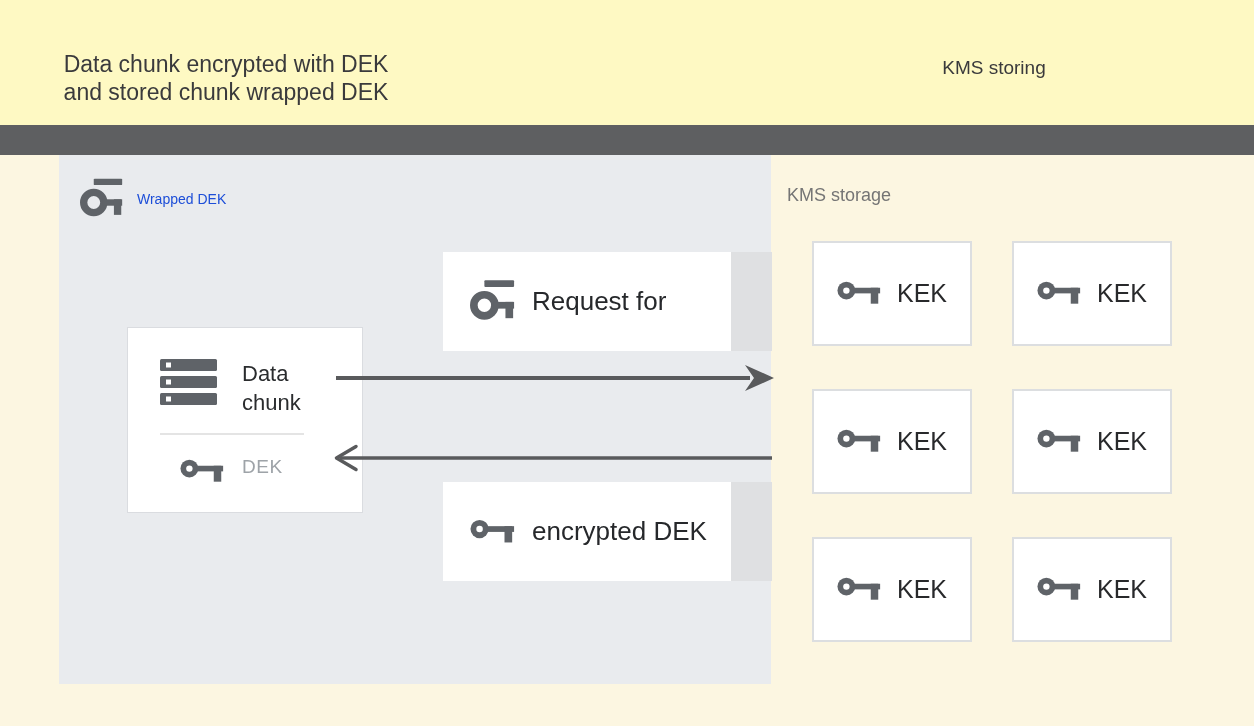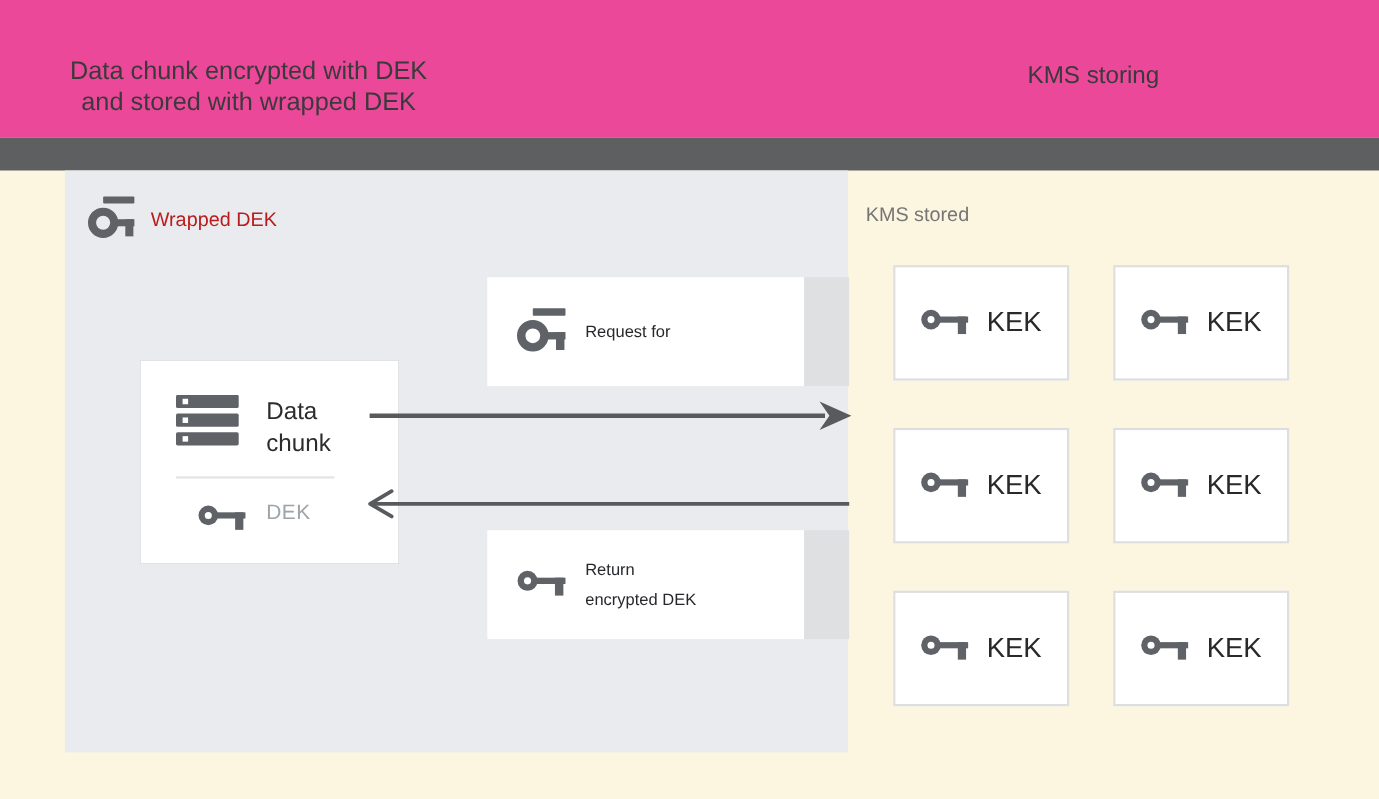--- a/index.html
+++ b/index.html
@@ -5,69 +5,69 @@
   html,body{margin:0;padding:0;background:#FCF6E1;}
   .stage{
     position:relative;width:1254px;height:726px;overflow:hidden;
     background:#FCF6E1;
     font-family:"Liberation Sans",sans-serif;
     -webkit-font-smoothing:antialiased;
   }
   .abs{position:absolute;}
 
   
-  .header{left:0;top:0;width:1254px;height:125px;background:#ec4899;}
+  .header{left:0;top:0;width:1254px;height:125px;background:#fef9c3;}
   .caption{position:absolute;text-align:center;color:#3A3A3C;font-weight:500;}
   .caption-left{left:58px;top:50px;width:336px;font-size:23px;line-height:28px;}
-  .caption-right{left:878px;top:54px;width:232px;font-size:22px;line-height:28px;}
+  .caption-right{left:878px;top:54px;width:232px;font-size:19px;line-height:28px;}
   .graybar{left:0;top:125px;width:1254px;height:30px;background:#5E5F61;}
 
   
   .panel{left:59px;top:155px;width:712px;height:529px;background:#E9EBEE;}
   .panel-label{left:80px;top:176px;display:flex;align-items:center;gap:13px;
-    color:#b91c1c;font-size:18px;}
+    color:#1d4ed8;font-size:14px;}
 
   
   .datachunk{left:127px;top:327px;width:236px;height:186px;background:#FFFFFF;
     border:1px solid #DADCE0;box-sizing:border-box;}
   .dc-row{position:absolute;left:32px;top:31px;display:flex;gap:24px;align-items:flex-start;}
   .dc-title{font-size:22px;line-height:29px;color:#2A2C2E;}
   .dc-divider{position:absolute;left:32px;top:105px;width:144px;height:2px;background:#E4E4E4;}
   .dek-row{position:absolute;left:52px;top:128px;display:flex;align-items:flex-start;gap:17px;}
   .dek-label{font-size:19px;color:#9EA3A8;letter-spacing:0.5px;}
 
   
   .msgbox{width:288px;height:99px;background:#FFFFFF;}
   .reqbox{left:443px;top:252px;}
   .retbox{left:443px;top:482px;}
   .sidetab{width:41px;background:#DFE0E2;}
   .reqtab{left:731px;top:252px;height:99px;}
   .rettab{left:731px;top:482px;height:99px;}
   .msg-row{position:absolute;left:27px;top:0;height:100%;display:flex;align-items:center;gap:16px;}
-  .msg-text{font-size:15px;line-height:27px;color:#26282B;}
+  .msg-text{font-size:26px;line-height:27px;color:#26282B;}
 
   
   .kms-label{left:787px;top:185px;font-size:18px;color:#757575;}
   .kek{width:160px;height:105px;background:#FFFFFF;border:2px solid #DCDEE0;
     box-sizing:border-box;display:flex;align-items:center;justify-content:center;gap:15px;}
   .kek-label{font-size:25px;color:#28292B;text-align:center;}
   .kek-r1{top:241px;} .kek-r2{top:389px;} .kek-r3{top:537px;}
   .kek-c1{left:812px;} .kek-c2{left:1012px;}
 
   .arrows{left:0;top:0;pointer-events:none;}
 </style>
 </head>
 <body>
 
 <div class="stage">
 
   <div class="abs header">
     <div class="caption caption-left">
       <div>Data chunk encrypted with DEK</div>
-      <div>and stored with wrapped DEK</div>
+      <div>and stored chunk wrapped DEK</div>
     </div>
     <div class="caption caption-right">
       <div>KMS storing</div>
     </div>
   </div>
   <div class="abs graybar"></div>
 
   <div class="abs panel"></div>
 
   <div class="abs panel-label">
@@ -146,39 +146,38 @@
         <svg width="46" height="28" viewBox="0 0 48 28">
           <g fill="#5F6368">
             <circle cx="10" cy="13" r="9.5"></circle>
             <rect x="18" y="10" width="28" height="6"></rect>
             <rect x="36" y="10" width="8" height="17"></rect>
           </g>
           <circle cx="10" cy="13" r="3.4" fill="#FFFFFF"></circle>
         </svg>
       </span>
       <div class="msg-text">
-        <div>Return</div>
         <div>encrypted DEK</div>
       </div>
     </div>
   </div>
   <div class="abs sidetab rettab"></div>
 
   <svg class="abs arrows" width="1254" height="726" viewBox="0 0 1254 726">
     <g>
       <line x1="336" y1="378" x2="750" y2="378" stroke="#595A5C" stroke-width="4"></line>
       <path d="M745,365 L774,378 L745,391 L754,378 Z" fill="#595A5C"></path>
     </g>
     <g>
       <line x1="340" y1="458" x2="772" y2="458" stroke="#595A5C" stroke-width="3.5"></line>
       <polyline points="356,446.5 336.5,458 356,469.5" fill="none" stroke="#595A5C" stroke-width="3.5" stroke-linecap="round" stroke-linejoin="round"></polyline>
     </g>
   </svg>
 
-  <div class="abs kms-label">KMS stored</div>
+  <div class="abs kms-label">KMS storage</div>
 
   <div class="abs kek kek-r1 kek-c1">
     <span><svg width="45" height="27" viewBox="0 0 48 28">
           <g fill="#5F6368">
             <circle cx="10" cy="13" r="9.5"></circle>
             <rect x="18" y="10" width="28" height="6"></rect>
             <rect x="36" y="10" width="8" height="17"></rect>
           </g>
           <circle cx="10" cy="13" r="3.4" fill="#FFFFFF"></circle>
         </svg></span>

